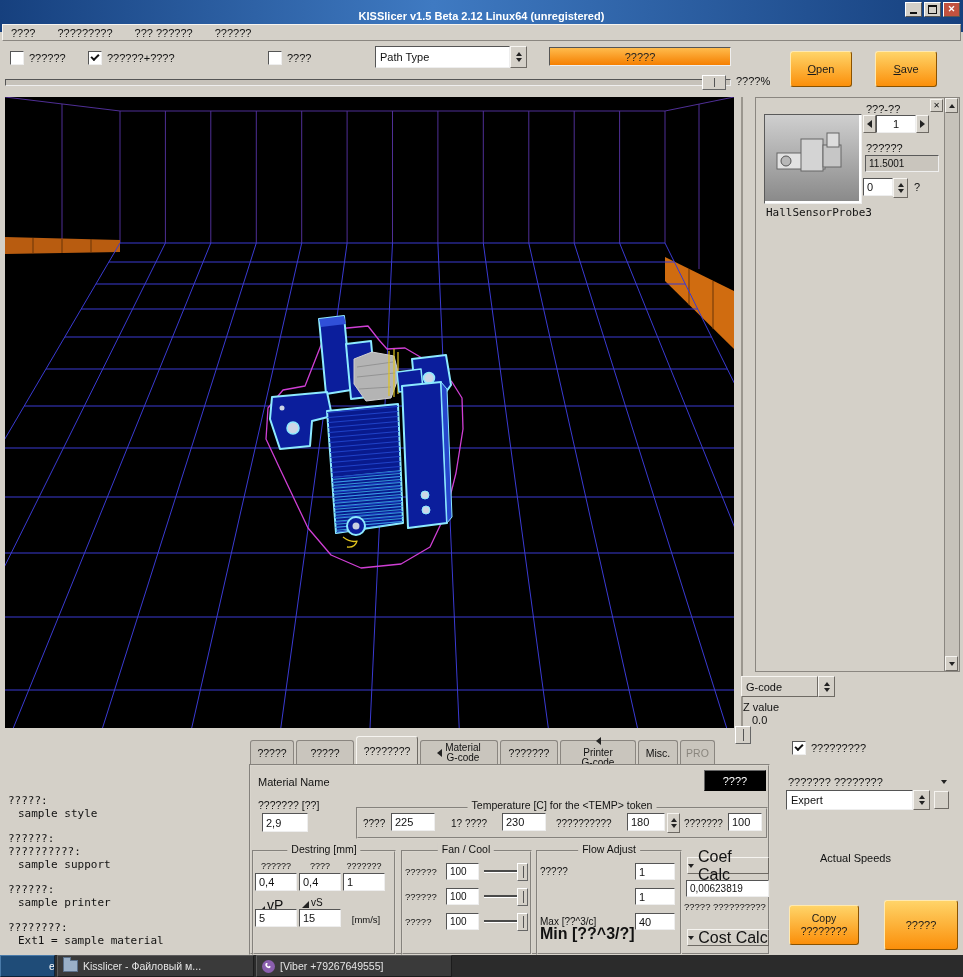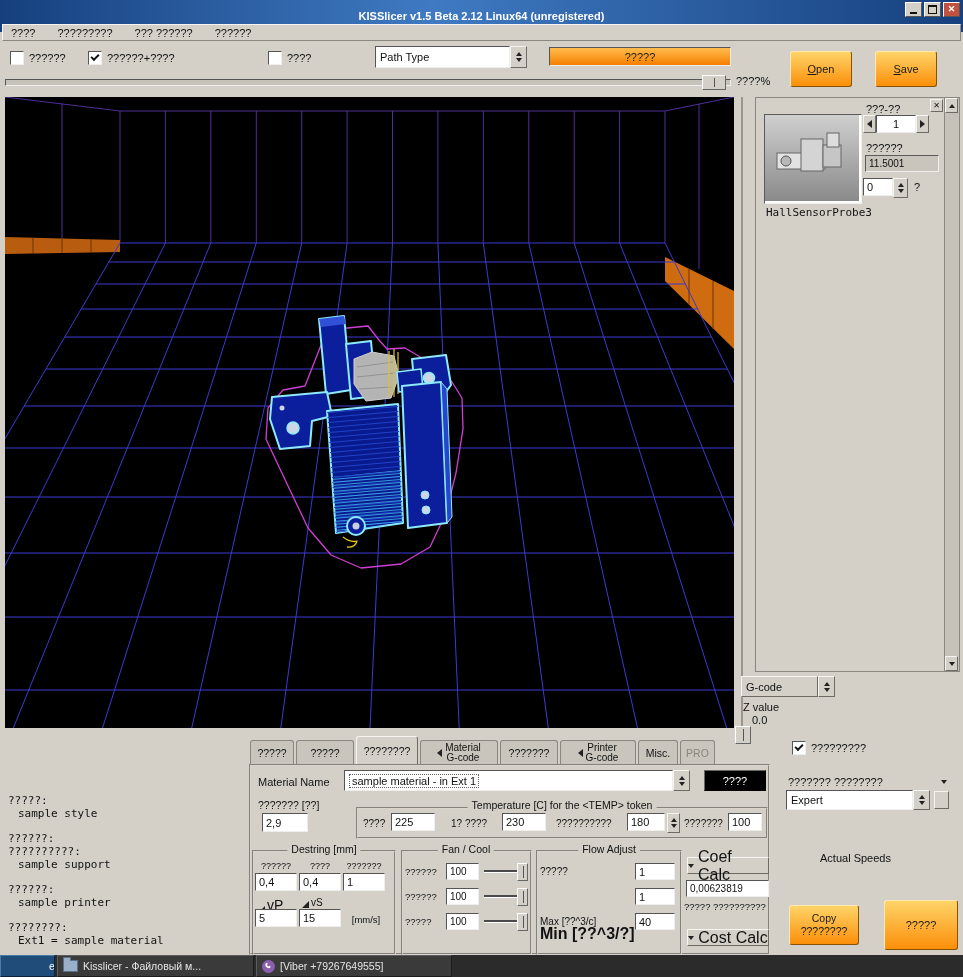--- a/index.html
+++ b/index.html
@@ -332,21 +332,21 @@
     <div class="tab" style="width:78px;">
       <span class="t-lf"></span>
       <span class="lines">
           <span>Material</span>
           <span>G-code</span>
         </span>
     </div>
     <div class="tab" style="width:58px;">
         <span>???????</span>
       </div>
-    <div class="tab" style="width:76px;">
+    <div class="tab" style="width:76px;flex-direction:column;">
       <span class="t-lf"></span>
       <span class="lines">
           <span>Printer</span>
           <span>G-code</span>
         </span>
     </div>
     <div class="tab" style="width:40px;">
         <span>Misc.</span>
       </div>
     <div class="tab disabled" style="width:35px;">
@@ -355,29 +355,20 @@
   </div>
 
   <label class="abs chk checked" style="left:792px;top:741px;">
     <span class="box"></span>
     <span>?????????</span>
   </label>
 
   <div class="abs frame" style="left:249px;top:764px;width:521px;height:191px;"></div>
 
   <span class="abs lab" style="left:258px;top:776px;">Material Name</span>
-  <div class="abs combo" style="left:344px;top:770px;width:346px;height:21px;">
-    <div class="cfield">
-        <span style="border:1px dotted #666;padding:0 2px;">sample material - in Ext 1</span>
-      </div>
-    <div class="carr spinv">
-        <span class="t-up"></span>
-        <span class="t-dn"></span>
-      </div>
-  </div>
   <div class="abs" style="left:704px;top:770px;width:62px;height:21px;background:#000;color:#fff;display:flex;align-items:center;justify-content:center;border:1px solid;border-color:#666 #000 #000 #666;cursor:pointer;box-sizing:border-box;">
     <span>????</span>
   </div>
 
   <span class="abs lab" style="left:788px;top:776px;">??????? ????????</span>
   <span class="abs t-dn" style="left:941px;top:780px;"></span>
   <div class="abs combo" style="left:786px;top:790px;width:144px;height:20px;">
     <div class="cfield">Expert</div>
     <div class="carr spinv">
         <span class="t-up"></span>

